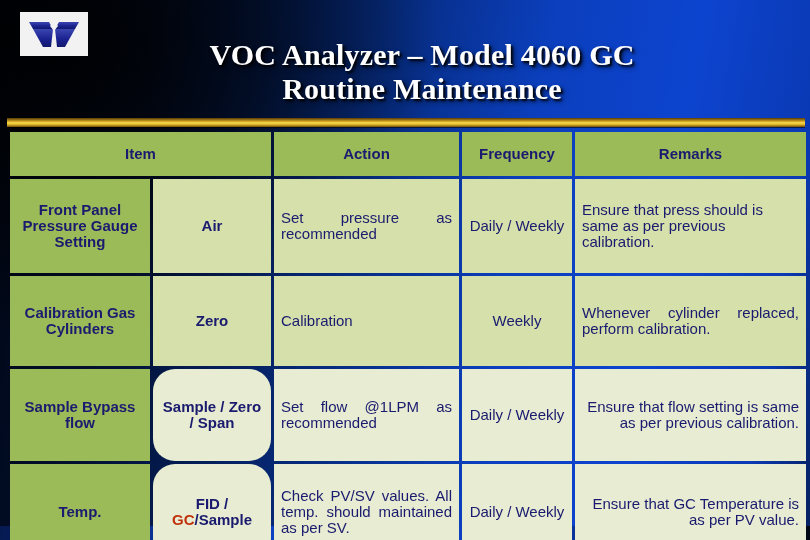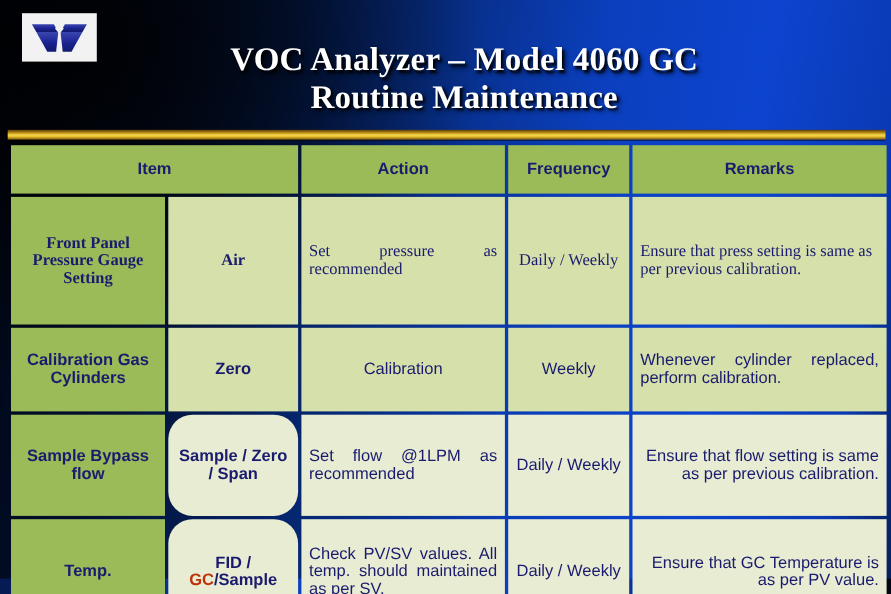--- a/index.html
+++ b/index.html
@@ -122,41 +122,41 @@
   }
   td.c-mid.light{ background:#e7ecd2;border-radius:22px; }
   td.body{
     background:#d5e0ab;
     text-align:justify;
     text-justify: inter-word;
     color:#17175e;
     font-weight:400;
   }
   td.body.light{ background:#e7ecd2; }
-  td.body.center{ text-align:center; font-weight:400; }
+  td.body.center{ font-weight:400; }
   td.freq{
     background:#d5e0ab;
     text-align:center;
     color:#17175e;
     font-weight:400;
   }
   td.freq.light{ background:#e7ecd2; }
   td.rem{
     background:#d5e0ab;
     text-align:left;
     color:#17175e;
     font-weight:400;
   }
   td.rem.light{ background:#e7ecd2;text-align:right; }
   td.rem.justify{ text-align:justify; text-justify: inter-word; }
 
   .red{ color:#c0300a; font-weight:700; }
 
-  .r1{ height: 116px; font-family: Liberation Serif, serif; }
-  .r2{ height: 76px; }
+  .r1{ height: 94px; }
+  .r2{ height: 90px; }
   .r3{ height: 92px; }
   .r4{ height: 96px; }
 
   
   .bottom-strip{
     position:absolute;
     left:0; bottom:0; width:810px; height:14px;
     background: linear-gradient(90deg, #061a52 0%, #0b3fbe 30%, #0d44cf 52%, #072a80 80%, #010814 100%);
     z-index:3;
   }
@@ -204,21 +204,21 @@
           <th class="hdr">Frequency</th>
           <th class="hdr">Remarks</th>
         </tr>
       </thead>
       <tbody>
         <tr class="r1">
           <td class="itemcell">Front Panel Pressure Gauge Setting</td>
           <td class="c-mid">Air</td>
           <td class="body">Set pressure as recommended</td>
           <td class="freq">Daily / Weekly</td>
-          <td class="rem">Ensure that press setting is same as per previous calibration.</td>
+          <td class="rem">Ensure that press should is same as per previous calibration.</td>
         </tr>
         <tr class="r2">
           <td class="itemcell">Calibration Gas Cylinders</td>
           <td class="c-mid">Zero</td>
           <td class="body center">Calibration</td>
           <td class="freq">Weekly</td>
           <td class="rem justify">Whenever cylinder replaced, perform calibration.</td>
         </tr>
         <tr class="r3">
           <td class="itemcell">Sample Bypass flow</td>

